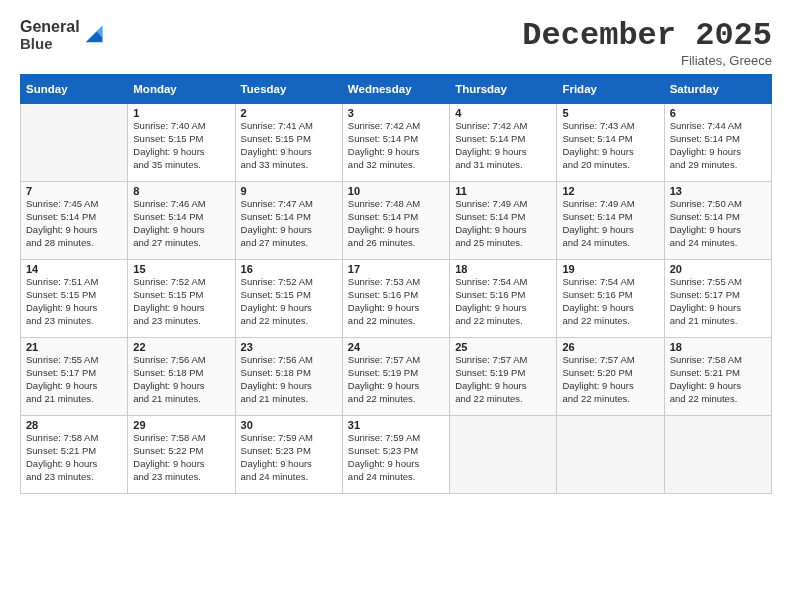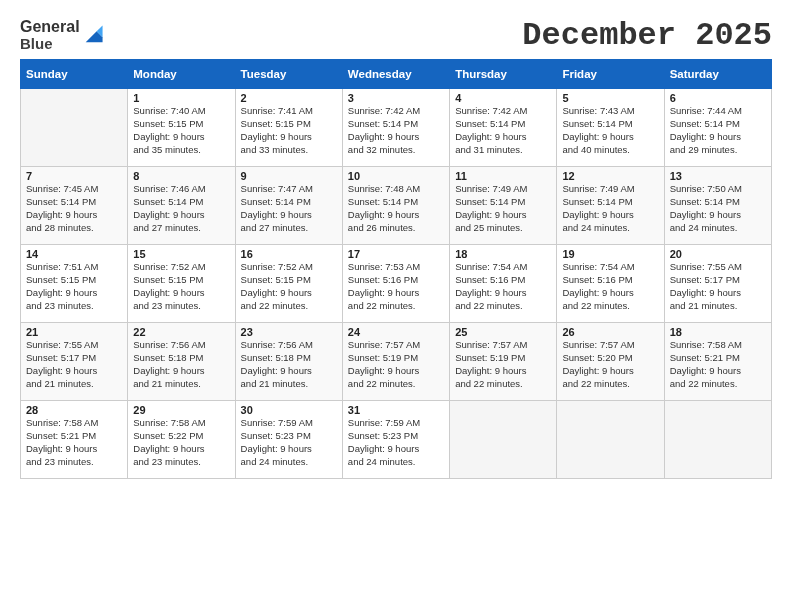--- a/index.html
+++ b/index.html
@@ -115,20 +115,21 @@
         <span class="logo-general">General</span>
         <span class="logo-blue">Blue</span>
       </div>
       <svg class="logo-icon" viewBox="0 0 30 30">
         <polygon points="5,25 20,10 28,18 28,25" fill="#1565c0"></polygon>
         <polygon points="20,10 28,2 28,18" fill="#42a5f5"></polygon>
       </svg>
     </div>
     <div class="title-block">
       <div class="month-title">December 2025</div>
+      <div class="location">Filiates, Greece</div>
     </div>
   </div>
 
   <table>
     <thead>
       <tr>
         <th>Sunday</th>
         <th>Monday</th>
         <th>Tuesday</th>
         <th>Wednesday</th>
@@ -175,21 +176,21 @@
               <div>Daylight: 9 hours</div>
               <div>and 31 minutes.</div>
             </div>
           </td>
           <td>
             <span class="day-num">5</span>
             <div class="day-detail">
               <div>Sunrise: 7:43 AM</div>
               <div>Sunset: 5:14 PM</div>
               <div>Daylight: 9 hours</div>
-              <div>and 40 minutes.</div>
+              <div>and 20 minutes.</div>
             </div>
           </td>
           <td>
             <span class="day-num">6</span>
             <div class="day-detail">
               <div>Sunrise: 7:44 AM</div>
               <div>Sunset: 5:14 PM</div>
               <div>Daylight: 9 hours</div>
               <div>and 29 minutes.</div>
             </div>

